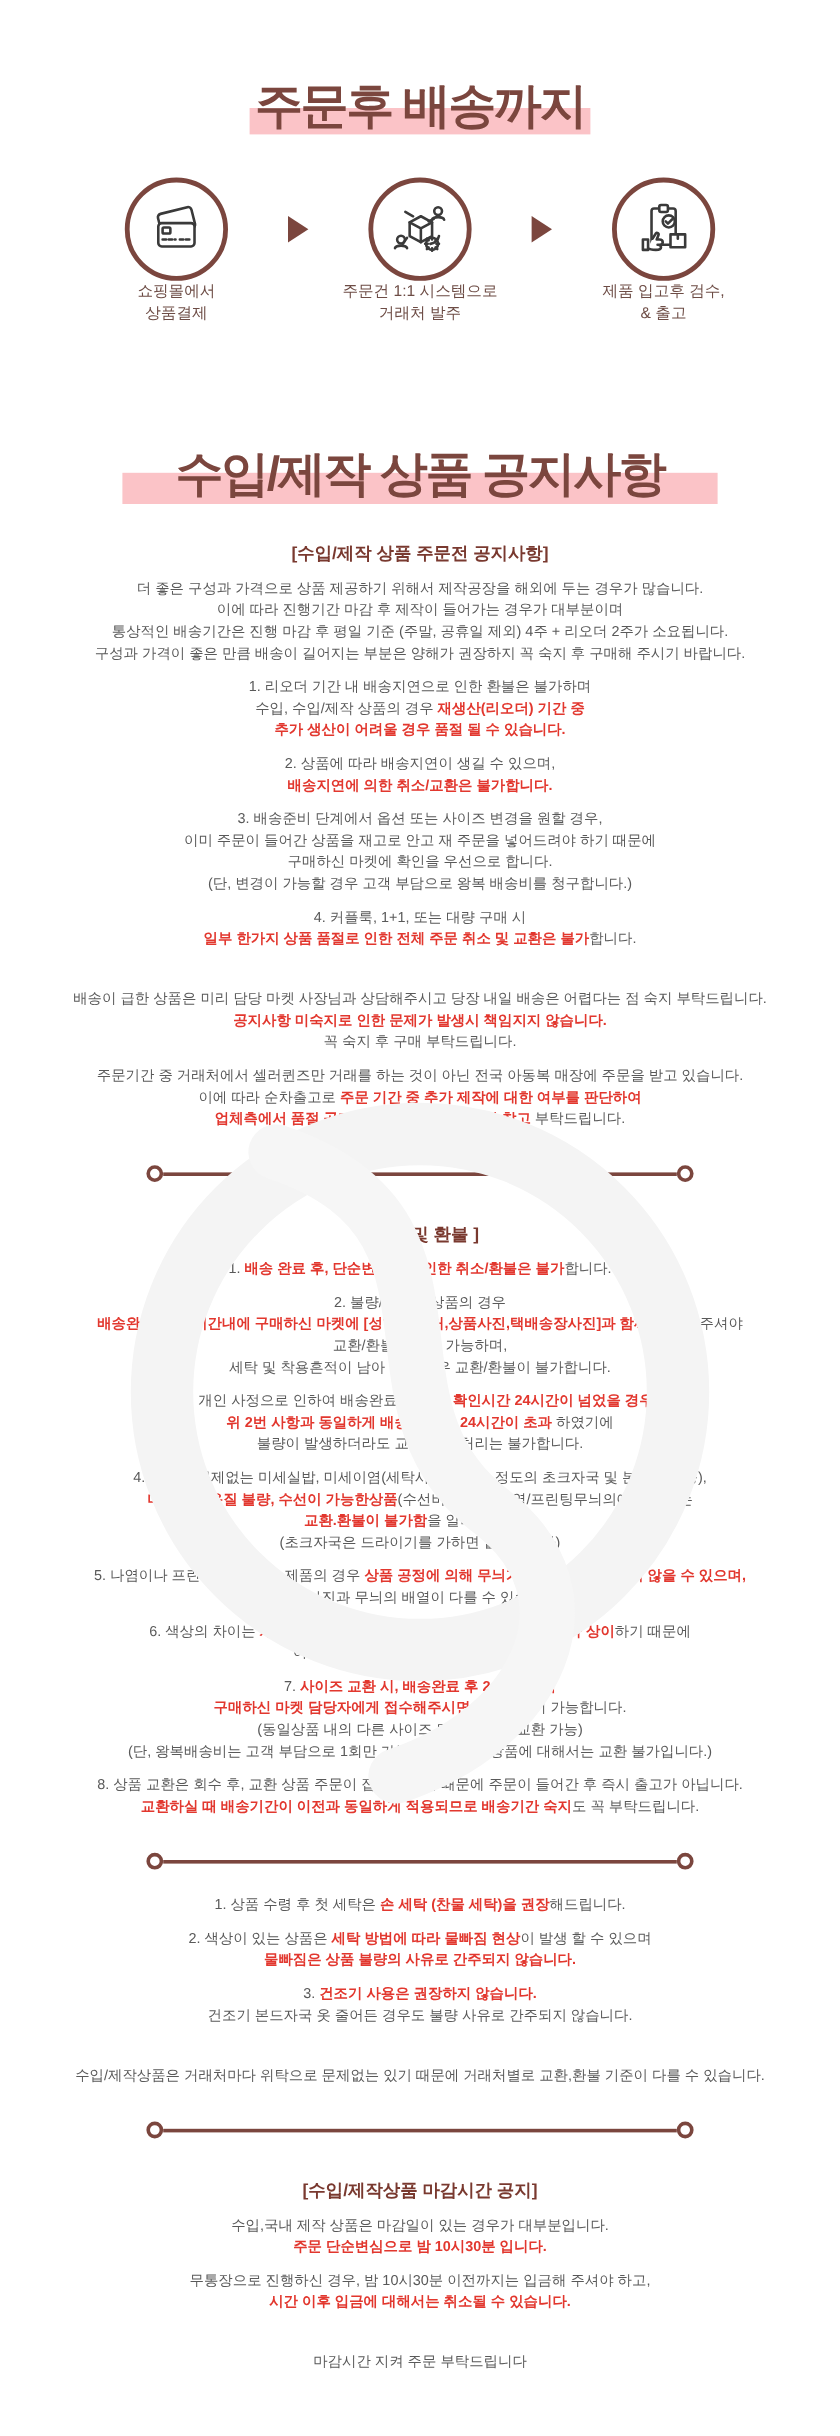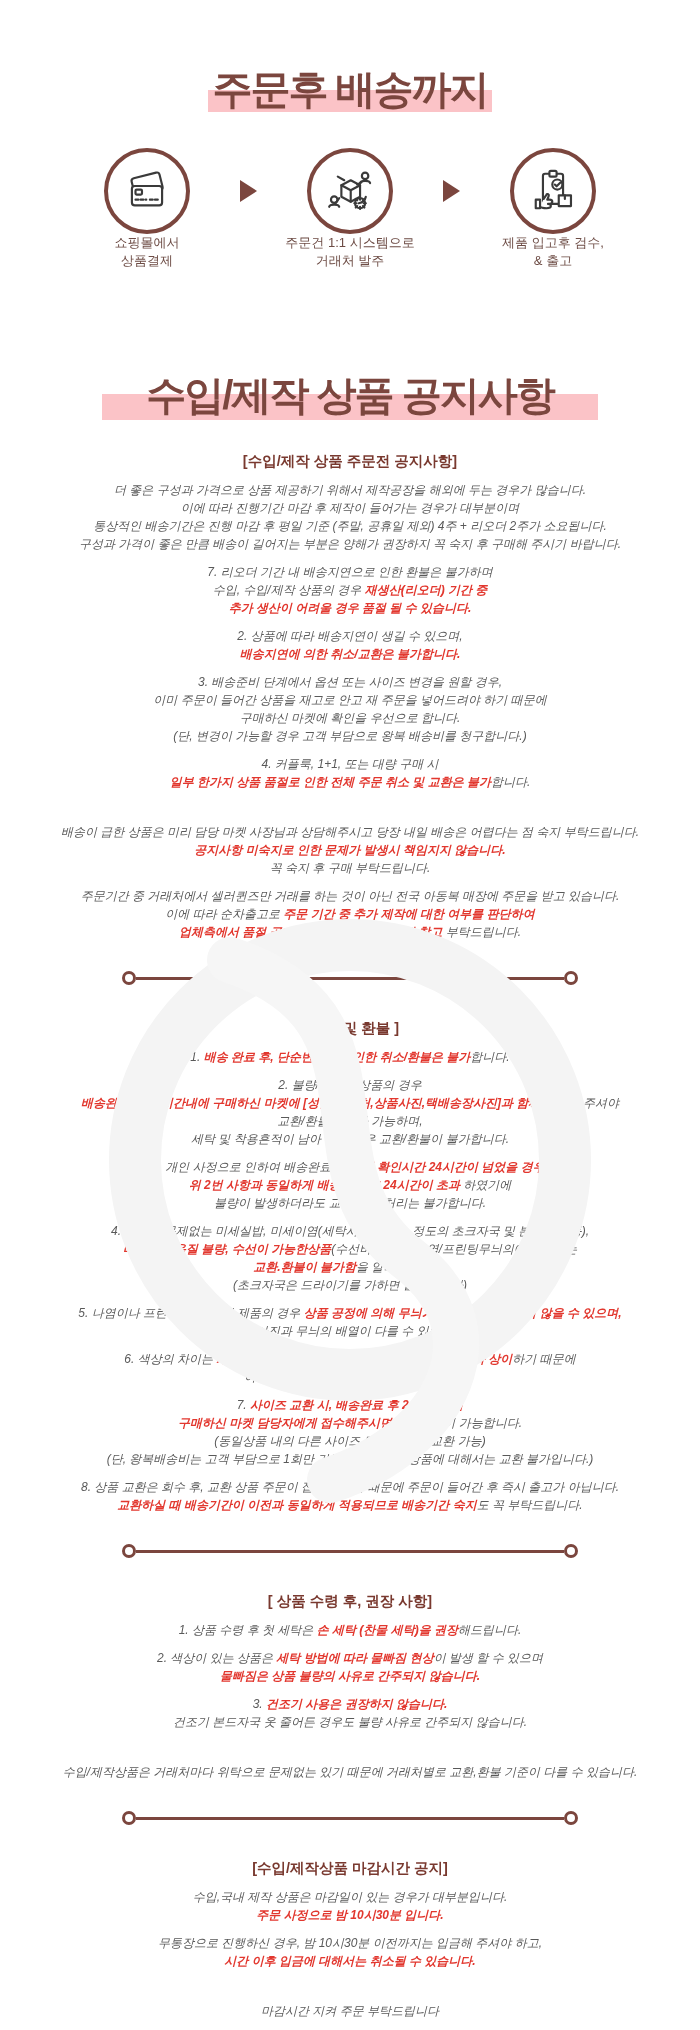--- a/index.html
+++ b/index.html
@@ -37,21 +37,21 @@
   .step-arrow {
     width:0; height:0; margin-top:32px;
     border-top:11px solid transparent; border-bottom:11px solid transparent;
     border-left:17px solid var(--maroon);
   }
 
   .section-header {
     margin:34px 0 0 0; font-size:14.5px; font-weight:800; color:var(--maroon-dark);text-align:center;
   }
   .para {
-    margin:10px 40px 0 40px; font-size:12px; line-height:1.5; color:var(--gray);font-style:italic;
+    margin:10px 40px 0 40px; font-size:12px; line-height:1.5; color:var(--gray);
   }
   .para.mt-lg { margin-top:32px; }
   .para .red { color:var(--red); font-weight:700; }
 
   .divider {
     display:flex; align-items:center; width:456px; margin:30px auto 20px auto;
   }
   .divider .ring {
     width:8px; height:8px; border:3px solid var(--maroon); border-radius:50%;
     background:#fff; flex:none;
@@ -117,21 +117,21 @@
         </div>
         <div class="step-label">제품 입고후 검수,<br>&amp; 출고</div>
       </div>
     </div>
 
   <h1 class="big-title notice-title"><span class="hl hl-wide">수입/제작 상품 공지사항</span></h1>
 
   <div id="sections">
       <div class="section-header">[수입/제작 상품 주문전 공지사항]</div>
       <div class="para"><span>더 좋은 구성과 가격으로 상품 제공하기 위해서 제작공장을 해외에 두는 경우가 많습니다.</span><br><span>이에 따라 진행기간 마감 후 제작이 들어가는 경우가 대부분이며</span><br><span>통상적인 배송기간은 진행 마감 후 평일 기준 (주말, 공휴일 제외) 4주 + 리오더 2주가 소요됩니다.</span><br><span>구성과 가격이 좋은 만큼 배송이 길어지는 부분은 양해가 권장하지 꼭 숙지 후 구매해 주시기 바랍니다.</span></div>
-      <div class="para"><span>7. 리오더 기간 내 배송지연으로 인한 환불은 불가하며</span><br><span>수입, 수입/제작 상품의 경우 </span><strong class="red">재생산(리오더) 기간 중</strong><br><strong class="red">추가 생산이 어려울 경우 품절 될 수 있습니다.</strong></div>
+      <div class="para"><span>1. 리오더 기간 내 배송지연으로 인한 환불은 불가하며</span><br><span>수입, 수입/제작 상품의 경우 </span><strong class="red">재생산(리오더) 기간 중</strong><br><strong class="red">추가 생산이 어려울 경우 품절 될 수 있습니다.</strong></div>
       <div class="para"><span>2. 상품에 따라 배송지연이 생길 수 있으며,</span><br><strong class="red">배송지연에 의한 취소/교환은 불가합니다.</strong></div>
       <div class="para"><span>3. 배송준비 단계에서 옵션 또는 사이즈 변경을 원할 경우,</span><br><span>이미 주문이 들어간 상품을 재고로 안고 재 주문을 넣어드려야 하기 때문에</span><br><span>구매하신 마켓에 확인을 우선으로 합니다.</span><br><span>(단, 변경이 가능할 경우 고객 부담으로 왕복 배송비를 청구합니다.)</span></div>
       <div class="para"><span>4. 커플룩, 1+1, 또는 대량 구매 시</span><br><strong class="red">일부 한가지 상품 품절로 인한 전체 주문 취소 및 교환은 불가</strong><span>합니다.</span></div>
       <div class="para mt-lg"><span>배송이 급한 상품은 미리 담당 마켓 사장님과 상담해주시고 당장 내일 배송은 어렵다는 점 숙지 부탁드립니다.</span><br><strong class="red">공지사항 미숙지로 인한 문제가 발생시 책임지지 않습니다.</strong><br><span>꼭 숙지 후 구매 부탁드립니다.</span></div>
       <div class="para"><span>주문기간 중 거래처에서 셀러퀸즈만 거래를 하는 것이 아닌 전국 아동복 매장에 주문을 받고 있습니다.</span><br><span>이에 따라 순차출고로 </span><strong class="red">주문 기간 중 추가 제작에 대한 여부를 판단하여</strong><br><strong class="red">업체측에서 품절 공지를 내릴 수도 있다는 점 참고</strong><span> 부탁드립니다.</span></div>
       <div class="divider">
         <span class="ring"></span>
         <span class="line"></span>
         <span class="ring"></span>
       </div>
@@ -142,30 +142,29 @@
       <div class="para"><span>4. 착용에 문제없는 미세실밥, 미세이염(세탁시 지워지는 정도의 초크자국 및 본드자국 등),</span><br><strong class="red">미세한 박음질 불량, 수선이 가능한상품</strong><span>(수선비지원선) 나염/프린팅무늬의에 대해서는</span><br><strong class="red">교환.환불이 불가함</strong><span>을 알려드립니다.</span><br><span>(초크자국은 드라이기를 가하면 없어집니다)</span></div>
       <div class="para"><span>5. 나염이나 프린팅 무늬 원단 제품의 경우 </span><strong class="red">상품 공정에 의해 무늬가 일정하게 이어지지 않을 수 있으며,</strong><br><span>제품사진과 무늬의 배열이 다를 수 있습니다.</span></div>
       <div class="para"><span>6. 색상의 차이는 </span><strong class="red">개인이 사용하는 화면 디스플레이의 해상도에 따라 상이</strong><span>하기 때문에</span><br><span>이로 인한 교환,환불 처리가 불가합니다.</span></div>
       <div class="para"><span>7. </span><strong class="red">사이즈 교환 시, 배송완료 후 24시간내에</strong><br><strong class="red">구매하신 마켓 담당자에게 접수해주시면 교환</strong><span>진행이 가능합니다.</span><br><span>(동일상품 내의 다른 사이즈 및 색상으로 교환 가능)</span><br><span>(단, 왕복배송비는 고객 부담으로 1회만 가능하며 품절된 상품에 대해서는 교환 불가입니다.)</span></div>
       <div class="para"><span>8. 상품 교환은 회수 후, 교환 상품 주문이 접수가 되기 때문에 주문이 들어간 후 즉시 출고가 아닙니다.</span><br><strong class="red">교환하실 때 배송기간이 이전과 동일하게 적용되므로 배송기간 숙지</strong><span>도 꼭 부탁드립니다.</span></div>
       <div class="divider">
         <span class="ring"></span>
         <span class="line"></span>
         <span class="ring"></span>
       </div>
-      <div class="section-header">[ 상품 수령 후, 권장 사항]</div>
       <div class="para"><span>1. 상품 수령 후 첫 세탁은 </span><strong class="red">손 세탁 (찬물 세탁)을 권장</strong><span>해드립니다.</span></div>
       <div class="para"><span>2. 색상이 있는 상품은 </span><strong class="red">세탁 방법에 따라 물빠짐 현상</strong><span>이 발생 할 수 있으며</span><br><strong class="red">물빠짐은 상품 불량의 사유로 간주되지 않습니다.</strong></div>
       <div class="para"><span>3. </span><strong class="red">건조기 사용은 권장하지 않습니다.</strong><br><span>건조기 본드자국 옷 줄어든 경우도 불량 사유로 간주되지 않습니다.</span></div>
       <div class="para mt-lg"><span>수입/제작상품은 거래처마다 위탁으로 문제없는 있기 때문에 거래처별로 교환,환불 기준이 다를 수 있습니다.</span></div>
       <div class="divider">
         <span class="ring"></span>
         <span class="line"></span>
         <span class="ring"></span>
       </div>
       <div class="section-header">[수입/제작상품 마감시간 공지]</div>
-      <div class="para"><span>수입,국내 제작 상품은 마감일이 있는 경우가 대부분입니다.</span><br><strong class="red">주문 사정으로 밤 10시30분 입니다.</strong></div>
+      <div class="para"><span>수입,국내 제작 상품은 마감일이 있는 경우가 대부분입니다.</span><br><strong class="red">주문 단순변심으로 밤 10시30분 입니다.</strong></div>
       <div class="para"><span>무통장으로 진행하신 경우, 밤 10시30분 이전까지는 입금해 주셔야 하고,</span><br><strong class="red">시간 이후 입금에 대해서는 취소될 수 있습니다.</strong></div>
       <div class="para mt-lg"><span>마감시간 지켜 주문 부탁드립니다</span></div>
     </div>
 
   <div class="footer-space"></div>
 </div>
 
 </body></html>

